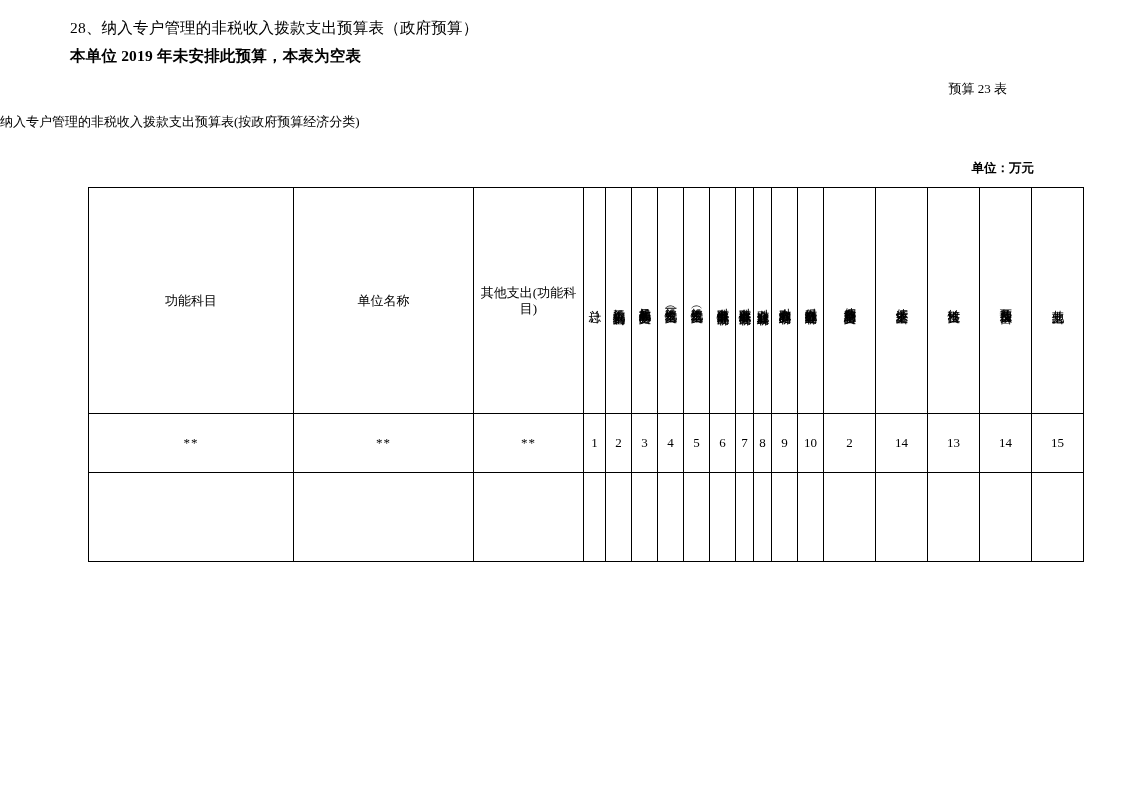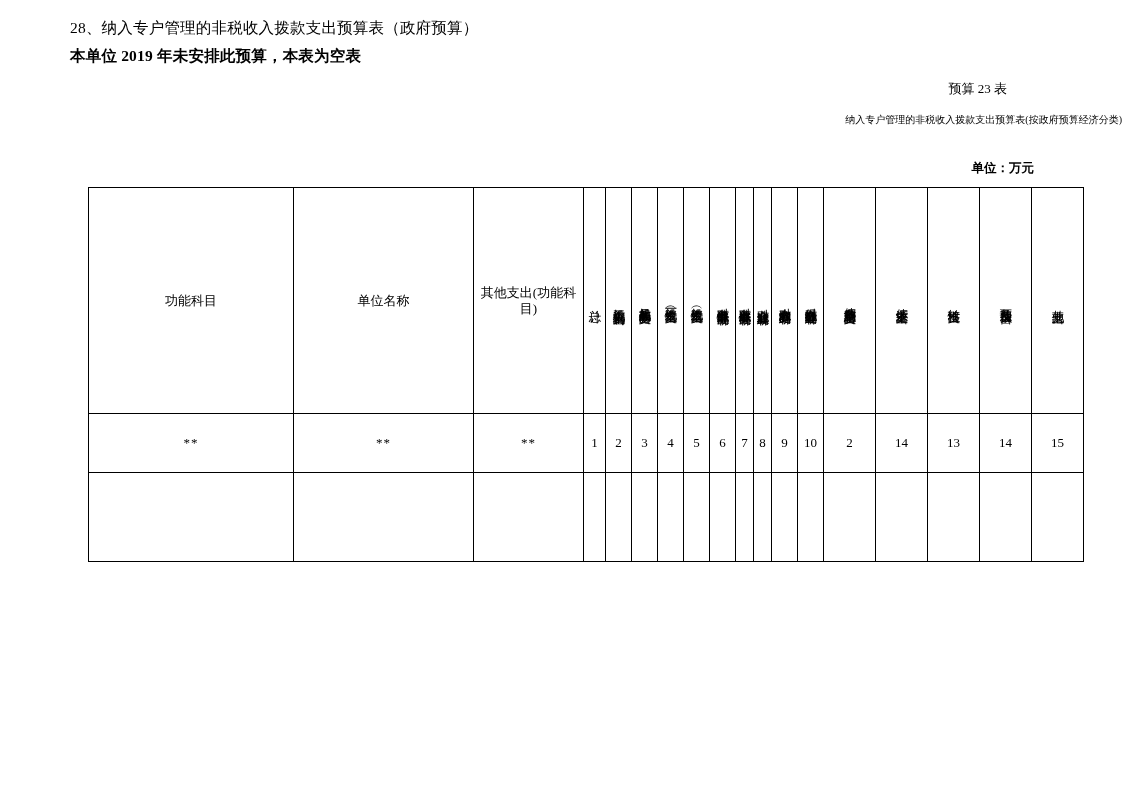--- a/index.html
+++ b/index.html
@@ -44,22 +44,22 @@
     right: 115px;
     top: 80px;
     font-size: 13px;
     white-space: nowrap;
   }
   .table-title {
     position: absolute;
     left: 0;
     right: 0;
     top: 113px;
-    text-align: right;
-    font-size: 10px;
+    text-align: left;
+    font-size: 13px;
     white-space: nowrap;
   }
   .unit-note {
     position: absolute;
     right: 88px;
     top: 160px;
     font-size: 12.5px;
     white-space: nowrap;
     font-weight: bold;
   }

